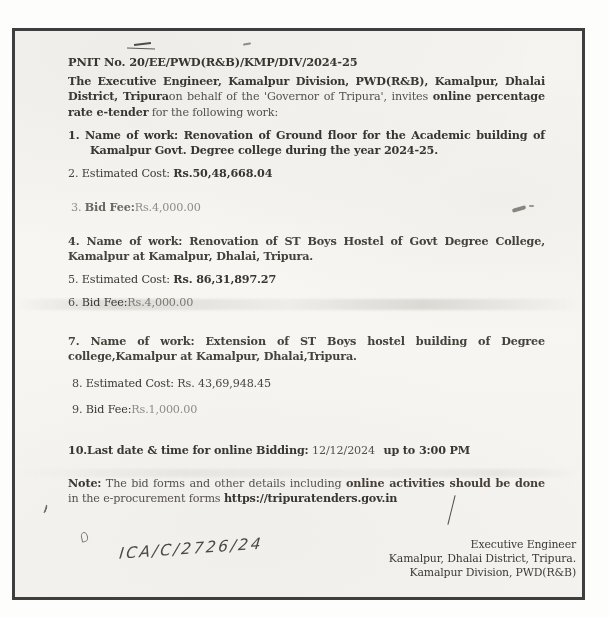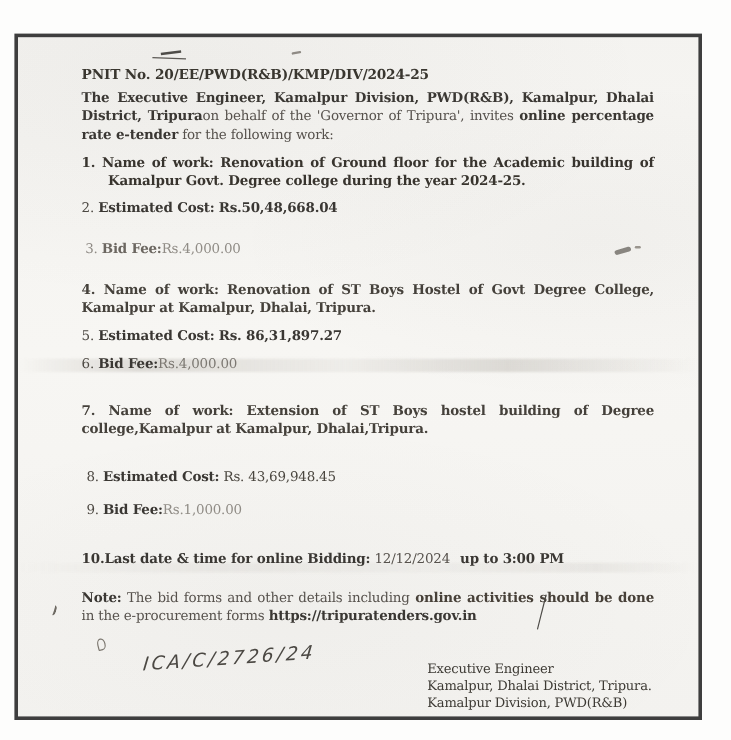--- a/index.html
+++ b/index.html
@@ -22,29 +22,29 @@
   .just{text-align:justify;}
   .b{font-weight:bold;color:#3a3733;}
   .ref{margin-top:24px;font-weight:bold;color:#39362f;font-size:11.4px;}
   .strong1{font-weight:bold;color:#38342e;}
   .strong1 *{font-weight:bold;color:#38342e;}
   .strong2{font-weight:bold;color:#45413b;}
   .strong2 *{font-weight:bold;color:#45413b;}
   .hang{padding-left:22px;text-indent:-22px;}
   .num{color:#4c4842;}
   .num-faded{color:#8e8a84;}
-  .lbl{font-weight:bold;color:#3a3733;}
+  .lbl{font-weight:normal;color:#3a3733;}
   .lbl-mid{font-weight:bold;color:#6b6660;}
   .val-b{font-weight:bold;color:#3a3733;}
   .val-dark{color:#4a463f;}
   .val-faded{color:#908c86;}
   .val-dim{color:#7c7872;}
   .hl{font-weight:bold;color:#474038;}
   .url{font-weight:bold;color:#3a3733;}
-  .sig-block{position:absolute;left:341px;top:520px;width:220px;text-align:left;}
+  .sig-block{position:absolute;left:341px;top:507px;width:220px;text-align:right;}
   .sig-block p{font-size:10.9px;line-height:13.8px;color:#3d3a34;}
   .sig-slash{position:absolute;left:436px;top:464px;height:30px;width:0;
     border-left:1.6px solid #4c4a46;transform:rotate(14deg);}
   .hw{
     position:absolute;left:104px;top:507px;width:190px;
     font-family:"DejaVu Sans",sans-serif;font-style:italic;
     font-size:15.5px;color:#4b4843;letter-spacing:2.5px;
     transform:rotate(-4deg) skewX(-10deg);white-space:nowrap;
   }
   
@@ -104,21 +104,21 @@
       <span class="lbl">Estimated Cost:</span>
       <span class="val-b">Rs. 86,31,897.27</span></p>
 
     <p style="margin-top:8px"><span class="num">6.</span>
       <span class="lbl">Bid Fee:</span><span class="val-dim">Rs.4,000.00</span></p>
 
     <p class="strong2 just" style="margin-top:24px"><span>7.</span>
       <span>Name of work:</span>
       <span>Extension of ST Boys hostel building of Degree college,Kamalpur at Kamalpur, Dhalai,Tripura.</span></p>
 
-    <p style="margin-top:26px;padding-left:4px"><span class="num">8.</span>
+    <p style="margin-top:14px;padding-left:4px"><span class="num">8.</span>
       <span class="lbl">Estimated Cost:</span>
       <span class="val-dark">Rs. 43,69,948.45</span></p>
 
     <p style="margin-top:11px;padding-left:4px"><span class="num">9.</span>
       <span class="lbl">Bid Fee:</span><span class="val-faded">Rs.1,000.00</span></p>
 
     <p style="margin-top:26px"><span class="b">10.</span><span class="b">Last date &amp; time for online Bidding:</span>
       <span>12/12/2024</span>
       <span class="b" style="margin-left:5px">up to 3:00 PM</span></p>
 

